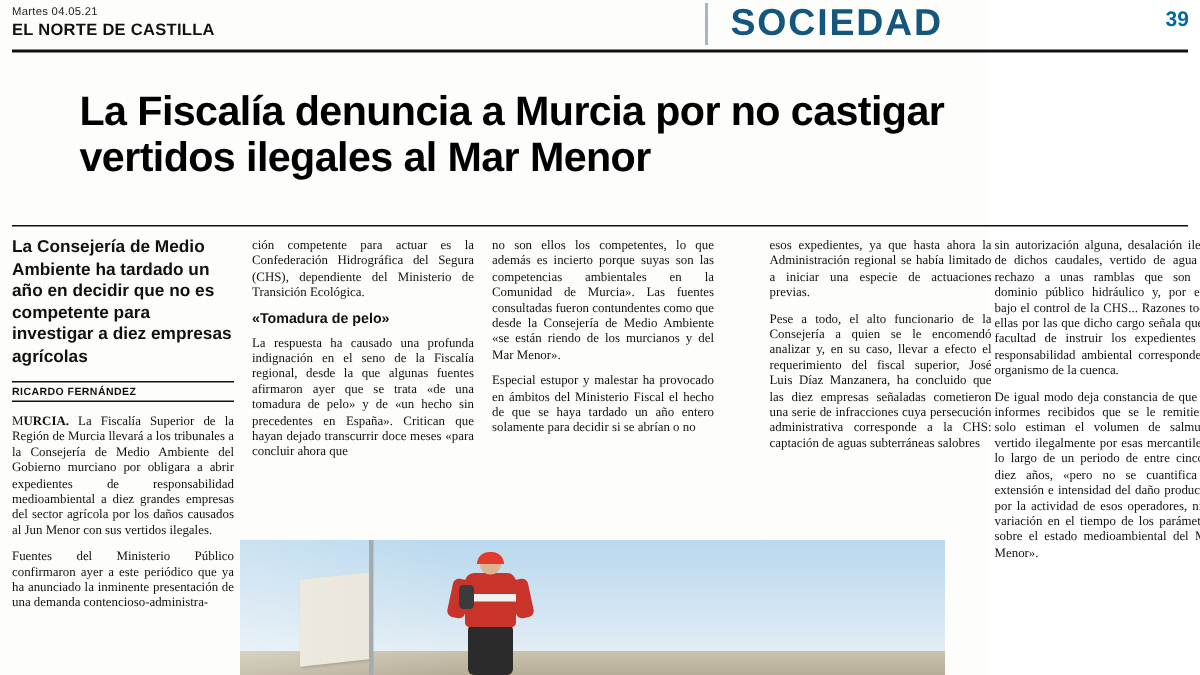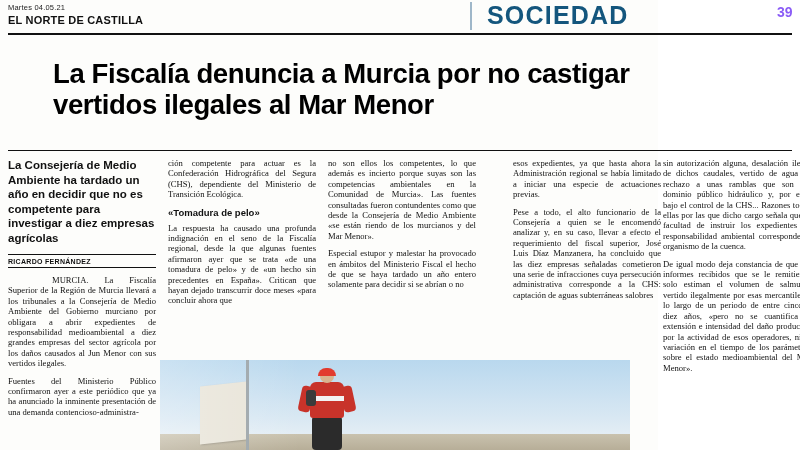--- a/index.html
+++ b/index.html
@@ -34,21 +34,21 @@
     position:absolute;left:470px;top:2px;width:1.5px;height:28px;background:#9fb7c9;
   }
   .mh-section{
     position:absolute;left:487px;top:1px;
     font-family:"Liberation Sans", sans-serif;
     font-size:25px;font-weight:bold;color:#14567d;letter-spacing:1.2px;
   }
   .mh-pageno{
     position:absolute;left:777px;top:4px;
     font-family:"Liberation Sans", sans-serif;
-    font-size:14px;font-weight:bold;color:#8b5cf6;
+    font-size:14px;font-weight:bold;color:#0369a1;
   }
   .mh-line{
     position:absolute;left:8px;top:33px;width:784px;height:2px;background:#111;
   }
   
   .headline{
     position:absolute;left:8px;top:40px;width:640px;
     font-family:"Liberation Sans", sans-serif;
     font-size:27.5px;line-height:31px;font-weight:bold;color:#000;
     letter-spacing:-0.4px;
@@ -83,21 +83,21 @@
   p.body{
     font-family:"Liberation Serif", serif;
     font-size:8.6px;line-height:10.4px;
     text-align:justify;
     margin:0 0 7px 0;
     color:#111;
     hyphens:auto;
     -webkit-hyphens:auto;
   }
   p.body.first::first-letter{font-weight:normal;}
-  .place{font-weight:normal;margin-left:44px;}
+  .place{font-weight:bold;}
   .subhead{
     font-family:Liberation Sans, sans-serif;
     font-size:9.5px;font-weight:bold;color:#111;
     margin:2px 0 5px 0;
   }
   
   .photo{
     position:absolute;left:160px;top:360px;width:470px;height:90px;
     overflow:hidden;
     background:linear-gradient(to bottom,#cfe3f2 0%,#dce9f4 40%,#e8eff5 100%);

